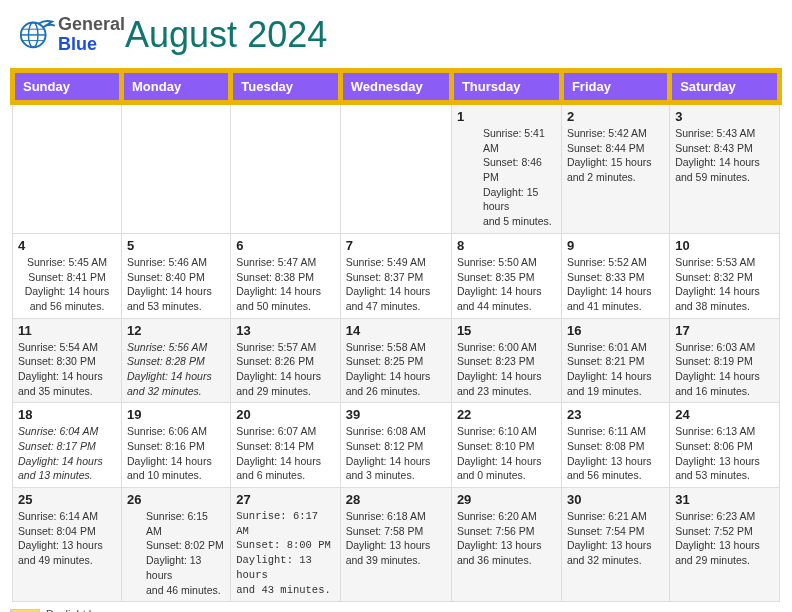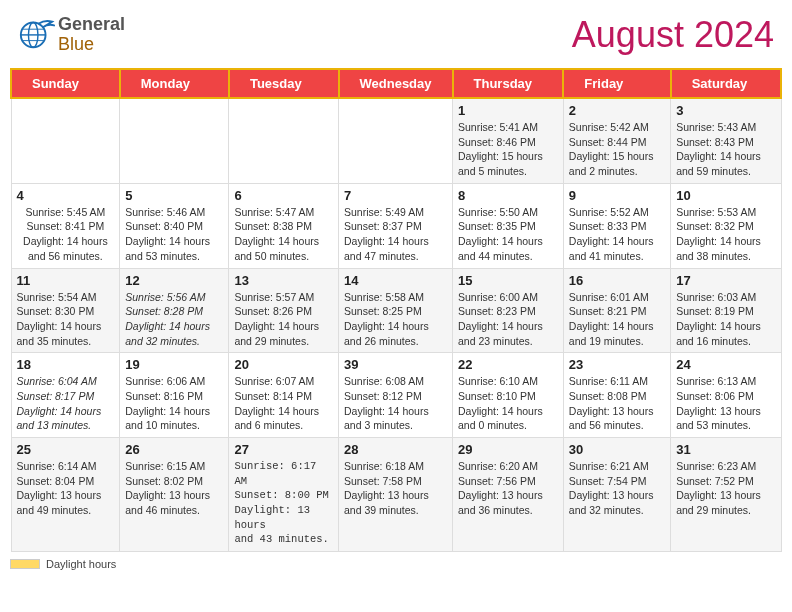--- a/index.html
+++ b/index.html
@@ -5,50 +5,50 @@
     * { box-sizing: border-box; margin: 0; padding: 0; }
     body {
       font-family: Arial, sans-serif;
       background: #fff;
       width: 792px;
       min-height: 612px;
       padding: 10px;
     }
     .header {
       display: flex;
-      justify-content: space-between;
+      justify-content: flex-start;
       align-items: flex-start;
       margin-bottom: 8px;
       padding: 4px 8px;
     }
     .title-block {
       text-align: right;
     }
     .title-month {
       font-size: 36px;
-      color: #be185d;
+      color: #0f766e;
       font-weight: normal;
     }
     .title-location {
       font-size: 16px;
       color: #333;
     }
     .calendar-table {
       width: 100%;
       border-collapse: collapse;
       font-size: 11px;
     }
     .calendar-table thead tr th {
-      background-color: #ef4444;
+      background-color: #8b5cf6;
       color: #fff;
-      padding: 6px 20px;
+      padding: 6px 8px;
       text-align: left;
       font-size: 13px;
       font-weight: bold;
-      border: 2px solid #eab308;
+      border: 5px solid #eab308;
     }
     .calendar-table tbody tr td {
       vertical-align: top;
       padding: 4px 5px;
       border: 1px solid #ddd;
       min-height: 80px;
       width: 113px;
       background: #fff;
     }
     .calendar-table tbody tr:nth-child(odd) td {
@@ -102,22 +102,22 @@
       flex-direction: column;
       line-height: 1.1;
     }
     .logo-general {
       font-size: 18px;
       font-weight: bold;
       color: #555;
     }
     .logo-blue-text {
       font-size: 18px;
-      font-weight: normal;
-      color: #a16207;
+      font-weight: bold;
+      color: #1d4ed8;
     }
   </style>
 </head>
 <body>
 
 <div>
   <div class="header">
     <div class="logo-wrapper">
       <div class="logo-icon">
         <svg viewBox="0 0 40 40" xmlns="http://www.w3.org/2000/svg">
@@ -154,21 +154,21 @@
       </tr>
     </thead>
     <tbody id="calendar-body">
     <tr>
           <td class="empty"></td>
           <td class="empty"></td>
           <td class="empty"></td>
           <td class="empty"></td>
           <td>
             <span class="day-number">1</span>
-            <div class="day-detail" style="white-space: pre-line;">Sunrise: 5:41 AM
+            <div class="day-detail" style="white-space: pre-line; margin-left: 26px;">Sunrise: 5:41 AM
 Sunset: 8:46 PM
 Daylight: 15 hours
 and 5 minutes.</div>
           </td>
           <td>
             <span class="day-number">2</span>
             <div class="day-detail" style="white-space: pre-line;">Sunrise: 5:42 AM
 Sunset: 8:44 PM
 Daylight: 15 hours
 and 2 minutes.</div>
@@ -337,21 +337,21 @@
         <tr>
           <td>
             <span class="day-number">25</span>
             <div class="day-detail" style="white-space: pre-line;">Sunrise: 6:14 AM
 Sunset: 8:04 PM
 Daylight: 13 hours
 and 49 minutes.</div>
           </td>
           <td>
             <span class="day-number">26</span>
-            <div class="day-detail" style="white-space: pre-line;">Sunrise: 6:15 AM
+            <div class="day-detail" style="white-space: pre-line; margin-left: 19px;">Sunrise: 6:15 AM
 Sunset: 8:02 PM
 Daylight: 13 hours
 and 46 minutes.</div>
           </td>
           <td>
             <span class="day-number">27</span>
             <div class="day-detail" style="white-space: pre-line; font-family: Liberation Mono, monospace;">Sunrise: 6:17 AM
 Sunset: 8:00 PM
 Daylight: 13 hours
 and 43 minutes.</div>

